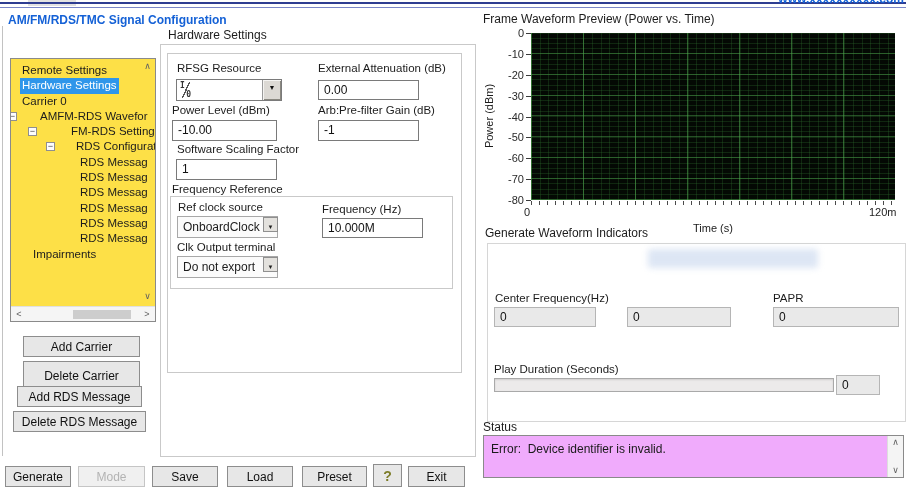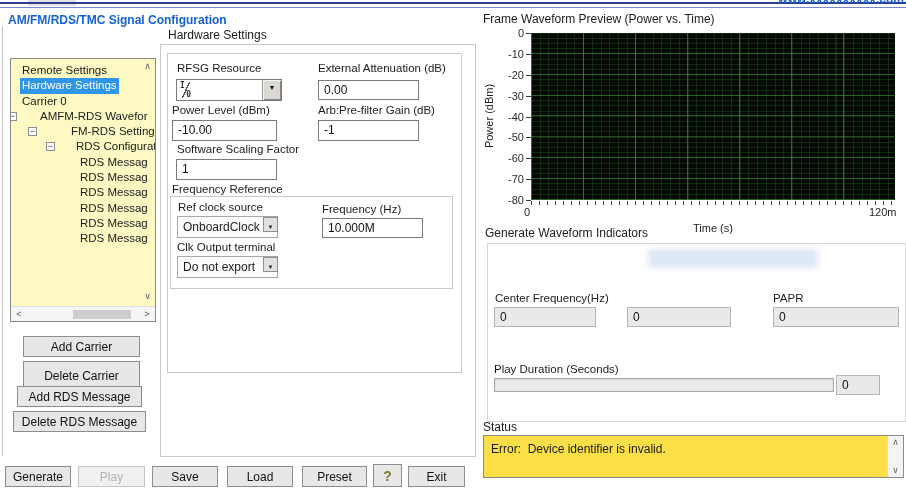--- a/index.html
+++ b/index.html
@@ -7,21 +7,21 @@
        font-family:"Liberation Sans","DejaVu Sans",sans-serif;font-size:12px;color:#1c1c1c;}
   .abs{position:absolute;}
   .lbl{font-size:11.5px;color:#1c1c1c;white-space:nowrap;}
   .field{position:absolute;background:#ffffff;border:1px solid #7a7a7a;font-size:12px;
          color:#111;padding:2px 0 0 5px;box-sizing:border-box;white-space:nowrap;overflow:hidden;}
   .ro-field{background:#e9e9e9;border:1px solid #b5b5b5;}
   .grpbox{position:absolute;border:1px solid #c9c9c9;background:transparent;}
   .btn{position:absolute;background:#e7e7e7;border:1px solid #8d8d8d;font-family:inherit;
        font-size:12px;color:#111;text-align:center;line-height:19px;box-sizing:border-box;cursor:default;}
   .btn-disabled{background:#f0f0f0;border-color:#c5c5c5;color:#b3b3b3;}
-  .tree-box{position:absolute;left:10px;top:58px;width:146px;height:264px;background:#fef9c3;
+  .tree-box{position:absolute;left:10px;top:58px;width:146px;height:264px;background:#fde047;
             border:1px solid #8a8a8a;box-sizing:border-box;overflow:hidden;}
   .tree-row{position:relative;height:15.3px;line-height:15.3px;font-size:11.5px;white-space:nowrap;}
   .tree-row .tlabel{position:absolute;top:0;padding:0 2px;}
   .tree-row.selected .tlabel{background:#2f96ea;color:#ffffff;}
   .expand-box{position:absolute;top:3px;width:9px;height:9px;border:1px solid #8f8f8f;background:#fdfdfd;
               font-size:9px;line-height:7px;text-align:center;color:#444;box-sizing:border-box;}
   .scroll-arrow{position:absolute;font-size:9px;color:#606060;text-align:center;line-height:13px;}
   .plot{position:absolute;left:531px;top:33px;width:364px;height:167px;background-color:#040904;
         background-image:
           repeating-linear-gradient(90deg, rgba(80,170,80,0.55) 0 1px, transparent 1px 52px),
@@ -96,20 +96,23 @@
       </div>
       <div class="tree-row">
         <span class="tlabel" style="left: 67px;">RDS Messag</span>
       </div>
       <div class="tree-row">
         <span class="tlabel" style="left: 67px;">RDS Messag</span>
       </div>
       <div class="tree-row">
         <span class="tlabel" style="left: 67px;">RDS Messag</span>
       </div>
+      <div class="tree-row">
+        <span class="tlabel" style="left: 20px;">Impairments</span>
+      </div>
     </div>
   <div class="scroll-arrow" style="right:1px;top:1px;width:13px;height:13px;">∧</div>
   <div class="scroll-arrow" style="right:1px;top:231px;width:13px;height:13px;">∨</div>
   <div class="abs" style="left:0;top:247px;width:144px;height:15px;background:#f5f5f5;border-top:1px solid #e0e0e0;">
     <div class="scroll-arrow" style="left:2px;top:1px;width:12px;height:13px;">&lt;</div>
     <div class="abs" style="left:62px;top:3px;width:58px;height:9px;background:#cdcdcd;"></div>
     <div class="scroll-arrow" style="right:2px;top:1px;width:12px;height:13px;">&gt;</div>
   </div>
 </div>
 
@@ -201,27 +204,27 @@
 
   <div class="lbl" style="position:absolute;left:285px;top:48px;">PAPR</div>
   <div class="field ro-field" style="left:285px;top:63px;width:126px;height:20px;">0</div>
 
   <div class="lbl" style="position:absolute;left:6px;top:119px;">Play Duration (Seconds)</div>
   <div class="progress" style="left:6px;top:134px;width:340px;height:14px;"></div>
   <div class="field ro-field" style="left:348px;top:131px;width:44px;height:20px;">0</div>
 </div>
 
 <div class="abs lbl" style="left:483px;top:420px;font-size:12px;">Status</div>
-<div class="abs" style="left:483px;top:435px;width:421px;height:43px;background:#fde047;border:1px solid #8a8a8a;box-sizing:border-box;padding-left:48px;">
+<div class="abs" style="left:483px;top:435px;width:421px;height:43px;background:#f0abfc;border:1px solid #8a8a8a;box-sizing:border-box;padding-left:48px;">
   <div class="status-msg">Error:  Device identifier is invalid.</div>
   <div class="sbar">
     <div class="scroll-arrow" style="left:1px;top:0;width:13px;height:13px;">∧</div>
     <div class="scroll-arrow" style="left:1px;bottom:0;width:13px;height:13px;">∨</div>
   </div>
 </div>
 
 <button class="btn" style="left:5px;top:466px;width:66px;height:21px;">Generate</button>
-<button class="btn btn-disabled" style="left:78px;top:466px;width:67px;height:21px;">Play</button>
+<button class="btn btn-disabled" style="left:78px;top:466px;width:67px;height:21px;">Mode</button>
 <button class="btn" style="left:152px;top:466px;width:66px;height:21px;">Save</button>
 <button class="btn" style="left:227px;top:466px;width:66px;height:21px;">Load</button>
 <button class="btn" style="left:302px;top:466px;width:65px;height:21px;">Preset</button>
 <button class="btn" style="left:373px;top:464px;width:29px;height:23px;font-weight:bold;font-size:14px;color:#7c7c28;line-height:18px;">?</button>
 <button class="btn" style="left:408px;top:466px;width:57px;height:21px;">Exit</button>
 
 </body></html>

